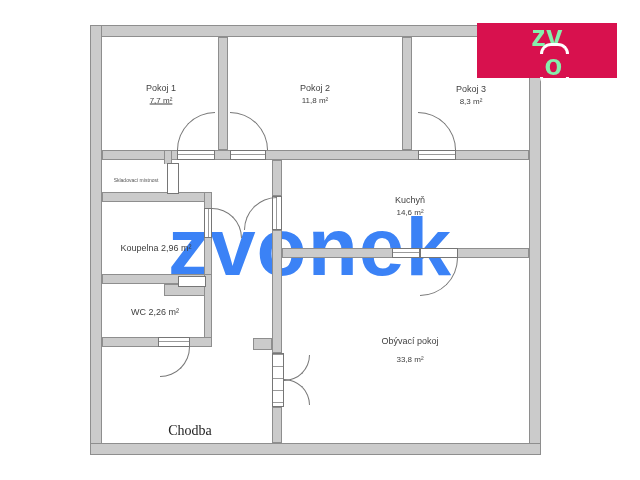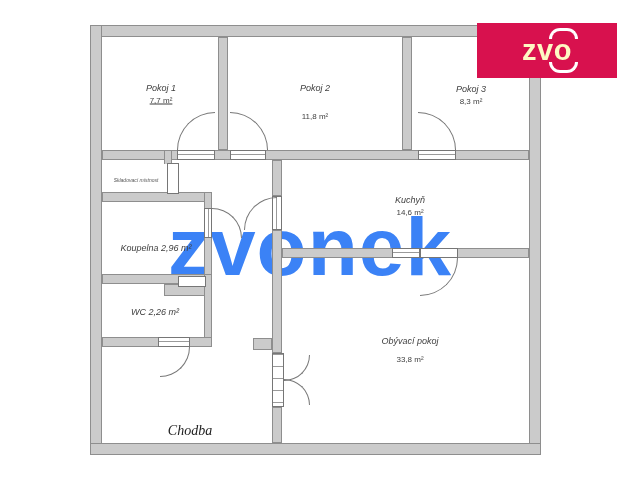--- a/index.html
+++ b/index.html
@@ -9,31 +9,31 @@
   .jamb{position:absolute;background:#ffffff;border:1px solid #767676;box-sizing:border-box;z-index:3;}
   .jamb-h{background:#fff linear-gradient(to bottom,transparent 3px,#9a9a9a 3px,#9a9a9a 4px,transparent 4px);}
   .jamb-v{background:#fff linear-gradient(to right,transparent 3px,#9a9a9a 3px,#9a9a9a 4px,transparent 4px);}
   .jamb-lines{background:#fff repeating-linear-gradient(to bottom,#9a9a9a 0 1px,transparent 1px 12px);}
   .arc{position:absolute;box-sizing:border-box;z-index:3;}
   .arc-tl{border-top:1px solid #777;border-left:1px solid #777;border-radius:100% 0 0 0;}
   .arc-tr{border-top:1px solid #777;border-right:1px solid #777;border-radius:0 100% 0 0;}
   .arc-br{border-bottom:1px solid #777;border-right:1px solid #777;border-radius:0 0 100% 0;}
   .niche{position:absolute;background:#fff;border:1px solid #767676;box-sizing:border-box;z-index:3;}
   .room-label{position:absolute;transform:translate(-50%,-50%);color:#3f3f3f;font-size:9px;
-              white-space:nowrap;z-index:4;text-align:right;font-style:italic;}
+              white-space:nowrap;z-index:4;text-align:right;}
   .room-area{position:absolute;transform:translate(-50%,-50%);color:#3f3f3f;font-size:8px;
              white-space:nowrap;z-index:4;}
   .tiny-label{font-size:5px;color:#555;}
   .chodba-label{font-family:"Liberation Serif",serif;font-size:14px;color:#222;}
   .watermark{position:absolute;left:168px;top:206px;width:350px;z-index:1;
              font-size:82px;font-weight:bold;color:#3b82f6;letter-spacing:1px;line-height:1;}
   .logo{position:absolute;left:477px;top:23px;width:140px;height:55px;z-index:10;
         display:flex;align-items:center;justify-content:center;}
-  .logo-text{color:#fef9c3;font-weight:bold;font-size:29px;letter-spacing:0.5px;line-height:1;
-             display:flex;align-items:flex-end;}
+  .logo-text{color:#86efac;font-weight:bold;font-size:29px;letter-spacing:0.5px;line-height:1;
+             display:flex;align-items:flex-end;flex-direction:column;}
   .logo-o{position:relative;display:inline-block;}
   .logo-arc{position:absolute;box-sizing:border-box;}
   .logo-arc-top{left:-5px;top:-8px;width:29px;height:11px;border:3px solid #fff;border-bottom:none;
                 border-radius:15px 15px 0 0;}
   .logo-arc-bottom{left:-5px;bottom:-8px;width:29px;height:11px;border:3px solid #fff;border-top:none;
                    border-radius:0 0 15px 15px;}
 </style>
 </head>
 <body>
 
@@ -83,21 +83,21 @@
   <div class="arc arc-tr" style="left:212px;top:208px;width:30px;height:30px;"></div>
   <div class="arc arc-br" style="left:160px;top:347px;width:30px;height:30px;"></div>
   <div class="arc arc-br" style="left:420px;top:258px;width:38px;height:38px;"></div>
   <div class="arc arc-br" style="left:284px;top:355px;width:26px;height:26px;"></div>
   <div class="arc arc-tr" style="left:284px;top:379px;width:26px;height:26px;"></div>
 
   <div class="room-label" style="left:161px;top:88px;">Pokoj 1</div>
   <div class="room-area" style="left:161px;top:100px;text-decoration:underline;">7,7 m²</div>
 
   <div class="room-label" style="left:315px;top:88px;">Pokoj 2</div>
-  <div class="room-area" style="left:315px;top:116px;">11,8 m²</div>
+  <div class="room-area" style="left:315px;top:100px;">11,8 m²</div>
 
   <div class="room-label" style="left:471px;top:89px;">Pokoj 3</div>
   <div class="room-area" style="left:471px;top:101px;">8,3 m²</div>
 
   <div class="room-label" style="left:410px;top:200px;">Kuchyň</div>
   <div class="room-area" style="left:410px;top:212px;">14,6 m²</div>
 
   <div class="room-label" style="left:410px;top:341px;">Obývací pokoj</div>
   <div class="room-area" style="left:410px;top:359px;">33,8 m²</div>
 

